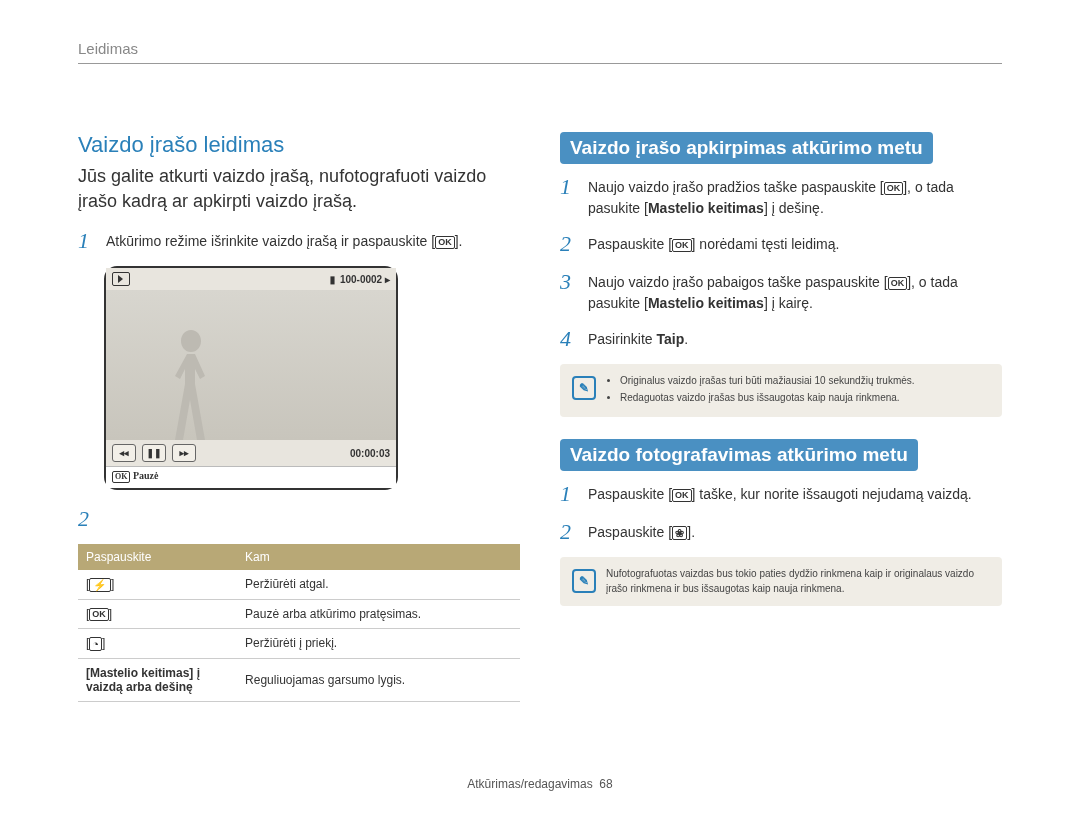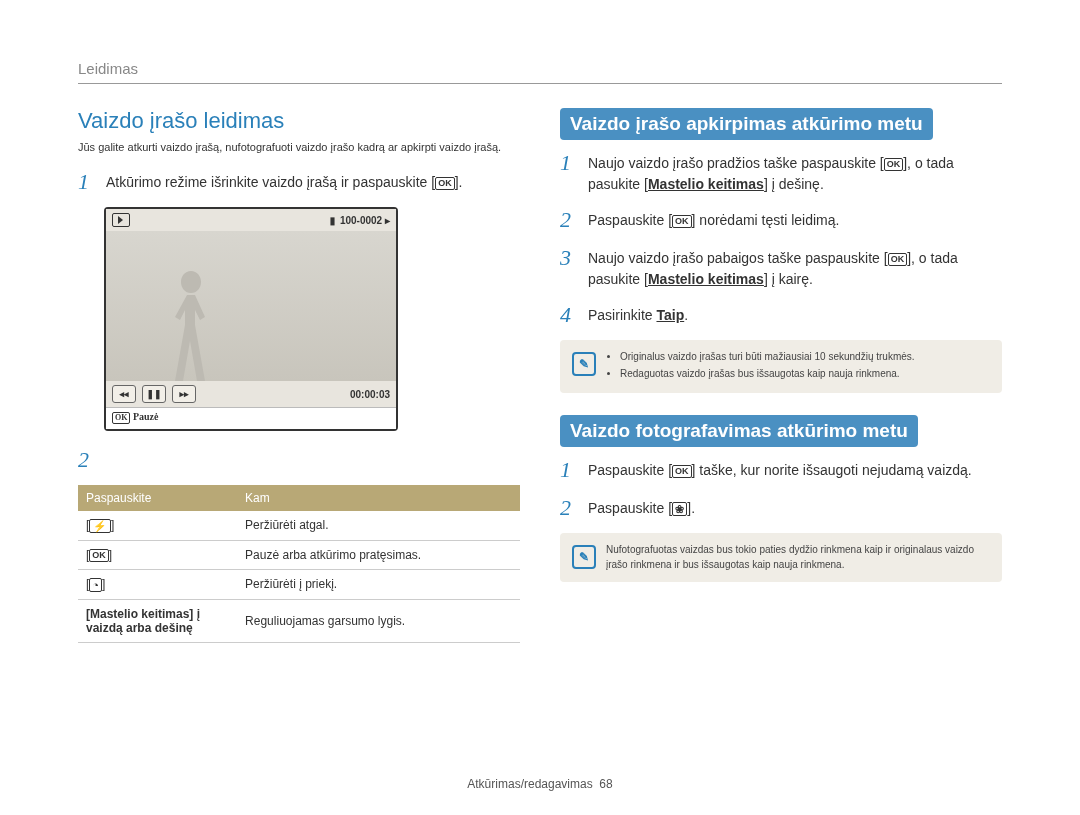--- a/index.html
+++ b/index.html
@@ -6,47 +6,48 @@
     margin: 0;
     padding: 0;
     font-family: Arial, Helvetica, sans-serif;
     background: #fff;
     color: #333;
     width: 1080px;
     height: 815px;
     box-sizing: border-box;
   }
   .page {
-    padding: 60px 78px 30px 78px;
+    padding: 40px 78px 30px 78px;
     box-sizing: border-box;
     position: relative;
     height: 100%;
   }
   .top-section-label {
     font-size: 15px;
     color: #888;
     padding-bottom: 6px;
     border-bottom: 1px solid #999;
     margin-bottom: 24px;
   }
   .columns {
     display: flex;
     gap: 40px;
   }
   .col {
     flex: 1;
+    margin-top: 44px;
   }
   .main-heading {
     font-size: 22px;
     color: #2a80b9;
     font-weight: normal;
     margin-bottom: 6px;
   }
   .intro-text {
-    font-size: 11px;
+    font-size: 18px;
     color: #333;
     line-height: 1.4;
     margin-bottom: 14px;
   }
   .num-step {
     display: flex;
     align-items: flex-start;
     gap: 10px;
     margin-bottom: 12px;
   }
@@ -99,21 +100,21 @@
     border-radius: 2px;
     font-size: 11px;
     padding: 0 2px;
     vertical-align: middle;
     line-height: 1.1;
     font-weight:bold;
   }
   .screenshot-box {
     width: 294px;
     border: 2px solid #333;
-    border-radius: 4px;
+    border-radius: 13px;
     margin: 8px 0 16px 26px;
     background: #ccc;
     box-sizing: border-box;
   }
   .screenshot-top {
     background: #e8e5de;
     display: flex;
     justify-content: space-between;
     align-items: center;
     padding: 4px 6px;
@@ -244,21 +245,21 @@
   .note-text li{margin-bottom:2px;}
 
   .footer {
     position:absolute;
     bottom:24px;
     left:0; right:0;
     text-align:center;
     font-size:12px;
     color:#555;
   }
-  .bold { font-weight: bold; text-decoration: underline; }
+  .bold { font-weight: bold; }
 </style>
 </head>
 <body>
 
 <div class="page">
   <div class="top-section-label">Leidimas</div>
 
   <div class="columns">
 
     <div class="col">

